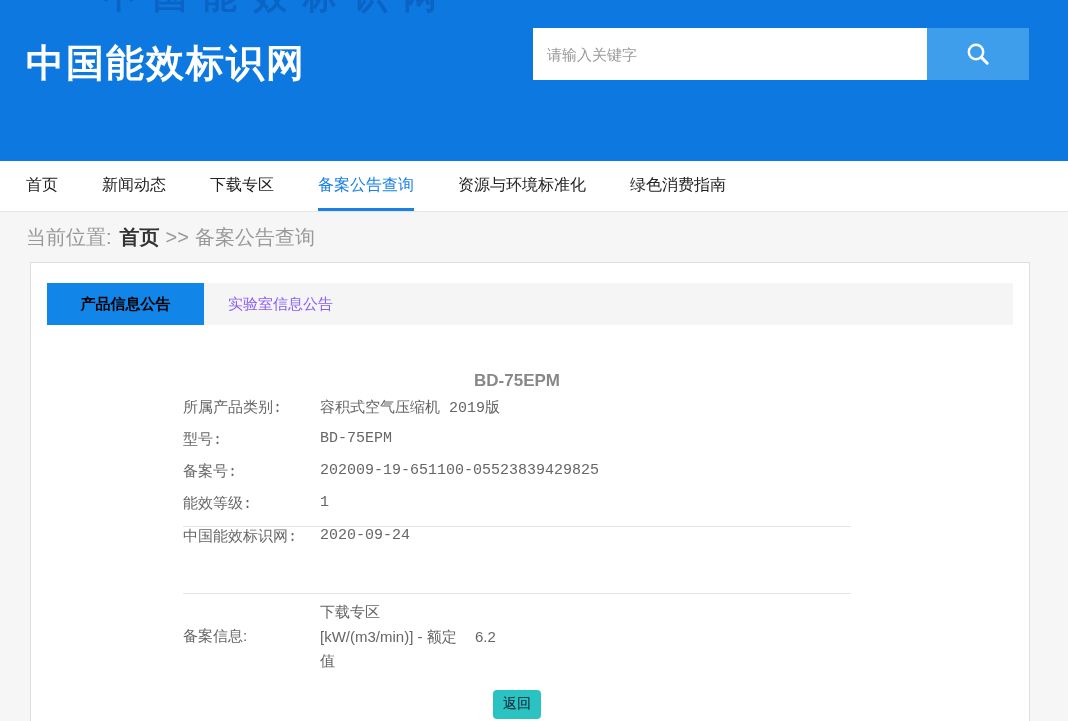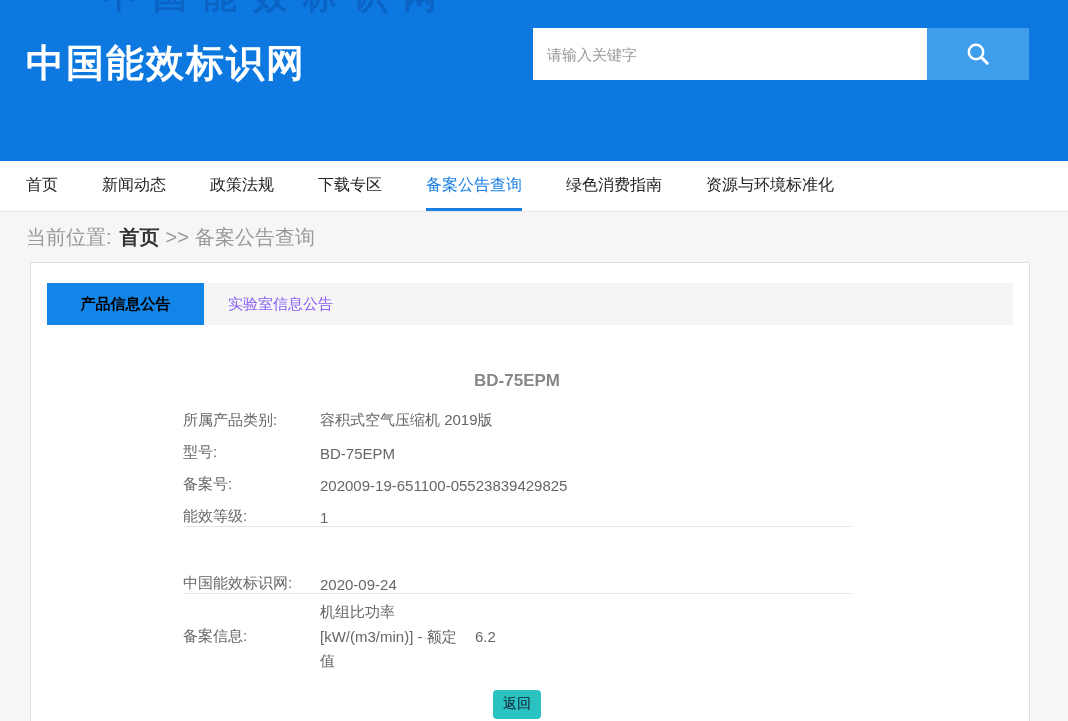--- a/index.html
+++ b/index.html
@@ -144,22 +144,23 @@
   }
   .product-title {
     text-align:center;
     font-size:17px;
     font-weight:bold;
     color:#888;
     margin-bottom:7px;
   }
   .row {
     display:flex;
-    align-items:flex-end;
+    align-items:flex-start;
     height:32px;
+    font-family:Liberation Mono, monospace;
   }
   .row-label { width:137px; flex:none; }
   .divider {
     border:none;
     border-top:1px solid #e5e5e5;
     height:0;
   }
   .publish-row { height:66px; }
   .record-row {
     display:flex;
@@ -204,25 +205,24 @@
           <line x1="17.4" y1="17.4" x2="23.2" y2="23.2" stroke="#ffffff" stroke-width="3" stroke-linecap="round"></line>
         </svg>
       </span>
     </button>
   </div>
 </div>
 
 <div class="nav">
   <div class="nav-item">首页</div>
   <div class="nav-item">新闻动态</div>
-  <div class="nav-item">政策法规</div>
   <div class="nav-item">下载专区</div>
   <div class="nav-item active">备案公告查询</div>
+  <div class="nav-item">资源与环境标准化</div>
   <div class="nav-item">绿色消费指南</div>
-  <div class="nav-item">资源与环境标准化</div>
 </div>
 
 <div class="breadcrumb">
   <span>当前位置:</span>
   <span class="home">首页</span>
   <span class="sep">&gt;&gt;</span>
   <span>备案公告查询</span>
 </div>
 
 <div class="card">
@@ -257,21 +257,21 @@
 
     <div class="row publish-row">
       <span class="row-label">中国能效标识网:</span>
       <span class="row-value">2020-09-24</span>
     </div>
 
     <hr class="divider">
 
     <div class="record-row">
       <span class="row-label">备案信息:</span>
-      <span class="record-param">机组比功率[kW/(m3/min)] - 额定值</span>
+      <span class="record-param">下载专区[kW/(m3/min)] - 额定值</span>
       <span class="record-value">6.2</span>
     </div>
 
     <div class="btn-row">
       <button class="back-btn">返回</button>
     </div>
 
   </div>
 </div>
 

